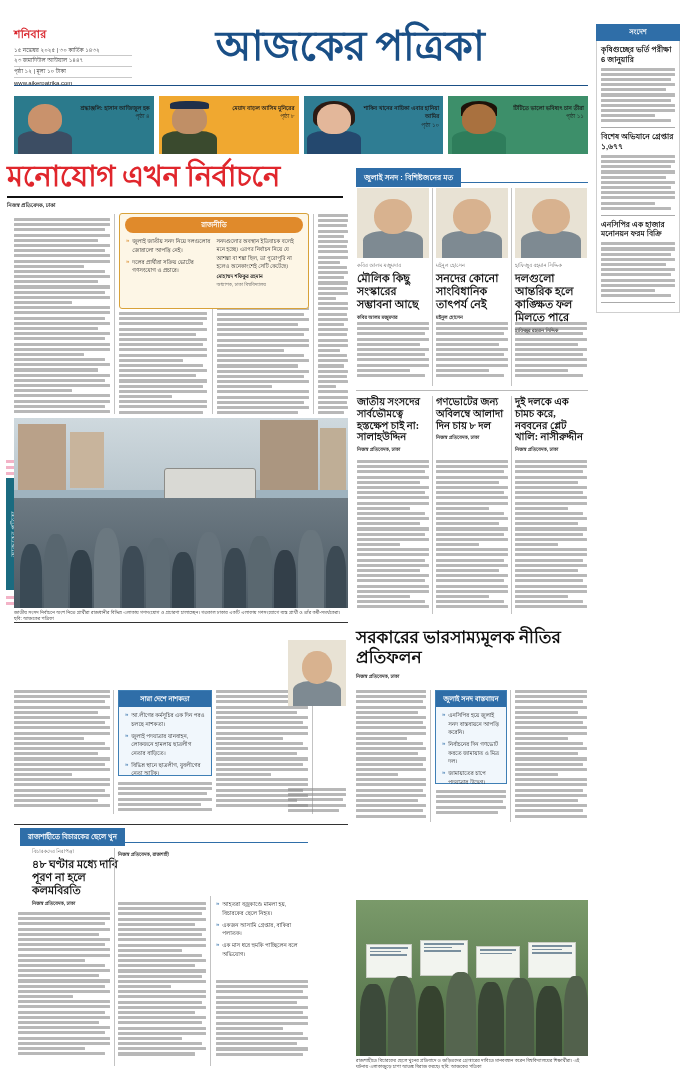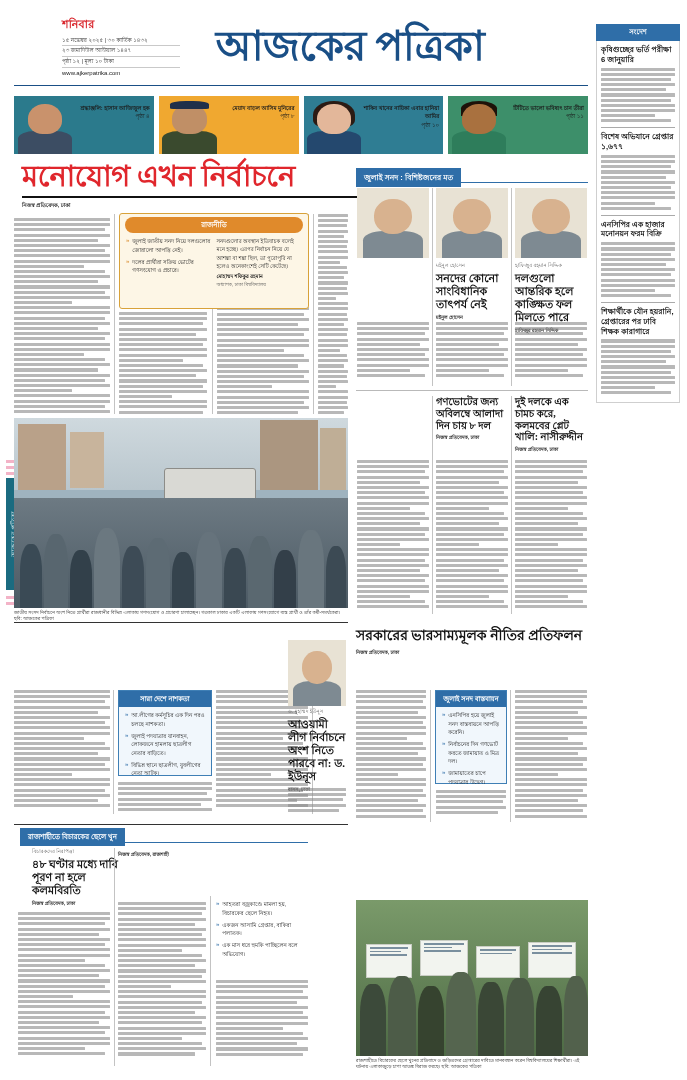--- a/index.html
+++ b/index.html
@@ -19,21 +19,21 @@
     display: flex; align-items: center; justify-content: center;
   }
   .edge-tab span {
     writing-mode: vertical-rl; transform: rotate(180deg);
     color: #fff; font-size: 6.5px; letter-spacing: .3px; white-space: nowrap;
   }
   .edge-deco { position:absolute; left:6px; width:14px; height:3px; background:#f3b3c7; }
 
   
   .masthead { position: absolute; left:0; top:0; width:687px; height:92px; }
-  .md-left { position:absolute; left:14px; top:16px; width:118px;margin-left:48px; }
+  .md-left { position:absolute; left:14px; top:26px; width:118px; }
   .md-day { color:#d8232a; font-size:11px; font-weight:bold; letter-spacing:.2px; }
   .md-line { font-size:5.6px; color:#333; border-bottom:.5px solid #c9c9c9; padding:1.6px 0 1.3px; line-height:1.25; }
   .md-url { font-size:6px; color:#222; padding-top:2px; }
   .md-title {
     position:absolute; left:140px; top:26px; width:420px;
     text-align:center; color:#1a4f86;
     font-size:41px; font-weight:bold; letter-spacing:-.5px; line-height:1;
     font-family:"Liberation Serif", serif;
   }
   .md-right { position:absolute; right:12px; top:24px; font-size:5.4px; color:#444; text-align:right; }
@@ -54,21 +54,21 @@
   .face .head { position:absolute; left:22%; top:14%; width:56%; height:52%; border-radius:48% 48% 42% 42%; background:#c9926c; }
   .face .body { position:absolute; left:6%; top:60%; width:88%; height:42%; border-radius:32% 32% 0 0; background:#3c4d63; }
   .f2 .head { background:#c08f66; } .f2 .body { background:#3a4a2e; }
   .f2 .cap2 { position:absolute; left:18%; top:8%; width:64%; height:15%; background:#20304a; border-radius:40% 40% 8% 8%; }
   .f3 .head { background:#e3b79a; } .f3 .body { background:#24486e; }
   .f3 .hair { position:absolute; left:16%; top:8%; width:68%; height:48%; background:#2b1b14; border-radius:50% 50% 30% 30%; }
   .f4 .head { background:#a9713f; } .f4 .body { background:#2e7d5b; }
   .f4 .hair { position:absolute; left:20%; top:8%; width:60%; height:26%; background:#1d1209; border-radius:50% 50% 0 0; }
 
   
-  .lead-wrap { position:absolute; left:22px; top:160px; width:336px; }
+  .lead-wrap { position:absolute; left:7px; top:160px; width:336px; }
   .lead-h {
     color:#e0262c; font-weight:bold; font-size:29px; line-height:1.12;
     font-family:"Liberation Serif", serif; letter-spacing:-.3px;
   }
   .lead-rule { width:100%; height:1.4px; background:#111; margin-top:4px; }
   .byline { font-size:5.4px; font-weight:bold; color:#111; margin-top:4px; }
 
   
   .col { position:absolute; }
   .tl { height:3.1px; background:#8d8d8d; margin-bottom:2.1px; border-radius:.5px; opacity:.62; }
@@ -403,20 +403,25 @@
     </div>
   <div class="mini" style="position:absolute;left:436px;top:188px;width:72px;height:70px">
       <div class="mbody"></div>
       <div class="mhead"></div>
     </div>
   <div class="mini" style="position:absolute;left:515px;top:188px;width:72px;height:70px">
       <div class="mbody"></div>
       <div class="mhead"></div>
     </div>
 
+  <div style="position:absolute;left:357px;top:262px;width:72px">
+    <div class="kicker">কবির আলম মজুমদার</div>
+    <div class="hl" style="font-size:11px">মৌলিক কিছু সংস্কারের সম্ভাবনা আছে</div>
+    <div class="sub-by">কবির আলম মজুমদার</div>
+  </div>
   <div style="position:absolute;left:515px;top:262px;width:72px">
     <div class="kicker">হাফিজুর রহমান সিদ্দিক</div>
     <div class="hl" style="font-size:11px">দলগুলো আন্তরিক হলে কাঙ্ক্ষিত ফল মিলতে পারে</div>
     <div class="sub-by">হাফিজুর রহমান সিদ্দিক</div>
   </div>
   <div style="position:absolute;left:436px;top:262px;width:72px">
     <div class="kicker">মইনুল হোসেন</div>
     <div class="hl" style="font-size:11px">সনদের কোনো সাংবিধানিক তাৎপর্য নেই</div>
     <div class="sub-by">মইনুল হোসেন</div>
   </div>
@@ -457,26 +462,30 @@
       <div class="tl s2"></div>
       <div class="tl s1"></div>
       <div class="tl s1"></div>
       <div class="tl s4"></div>
       <div class="tl s2"></div>
     </div>
   <div class="vsep" style="left:432px;top:188px;height:198px"></div>
   <div class="vsep" style="left:511px;top:188px;height:198px"></div>
   <div class="hsep" style="left:356px;top:390px;width:232px"></div>
 
+  <div style="position:absolute;left:357px;top:396px;width:72px">
+    <div class="hl" style="font-size:10px">জাতীয় সংসদের সার্বভৌমত্বে হস্তক্ষেপ চাই না: সালাহউদ্দিন</div>
+    <div class="sub-by">নিজস্ব প্রতিবেদক, ঢাকা</div>
+  </div>
   <div style="position:absolute;left:436px;top:396px;width:72px">
     <div class="hl" style="font-size:10px">গণভোটের জন্য অবিলম্বে আলাদা দিন চায় ৮ দল</div>
     <div class="sub-by">নিজস্ব প্রতিবেদক, ঢাকা</div>
   </div>
   <div style="position:absolute;left:515px;top:396px;width:72px">
-    <div class="hl" style="font-size:10px">দুই দলকে এক চামচ করে, কলমবের প্লেট খালি: নাসীরুদ্দীন</div>
+    <div class="hl" style="font-size:10px">দুই দলকে এক চামচ করে, নববনের প্লেট খালি: নাসীরুদ্দীন</div>
     <div class="sub-by">নিজস্ব প্রতিবেদক, ঢাকা</div>
   </div>
   <div class="col" style="left:357px;top:460px;width:72px;height:152px">
       <div class="tl s1"></div>
       <div class="tl s1"></div>
       <div class="tl s2"></div>
       <div class="tl s1"></div>
       <div class="tl s3"></div>
       <div class="tl s1"></div>
       <div class="tl s2"></div>
@@ -669,35 +678,30 @@
       <div class="tl s2"></div>
       <div class="tl s1"></div>
       <div class="tl s3"></div>
       <div class="tl s1"></div>
     </div>
 
   <div class="mini" style="position:absolute;left:288px;top:640px;width:58px;height:66px">
       <div class="mbody"></div>
       <div class="mhead"></div>
     </div>
-  <div style="position:absolute;left:288px;top:708px;width:58px">
-    <div class="kicker">ড. মুহাম্মদ ইউনূস</div>
-    <div class="hl" style="font-size:11px">আওয়ামী লীগ নির্বাচনে অংশ নিতে পারবে না: ড. ইউনূস</div>
-    <div class="sub-by">বাসস, ঢাকা</div>
-  </div>
   <div class="col" style="left:288px;top:788px;width:58px;height:26px">
       <div class="tl s1"></div>
       <div class="tl s1"></div>
       <div class="tl s2"></div>
       <div class="tl s1"></div>
       <div class="tl s3"></div>
     </div>
 
   <div style="position:absolute;left:356px;top:628px;width:232px">
-    <div class="hl" style="font-size:14px;line-height:1.2">সরকারের ভারসাম্যমূলক নীতির প্রতিফলন</div>
+    <div class="hl" style="font-size:17px;line-height:1.2">সরকারের ভারসাম্যমূলক নীতির প্রতিফলন</div>
     <div class="sub-by" style="margin-top:4px">নিজস্ব প্রতিবেদক, ঢাকা</div>
   </div>
   <div class="col" style="left:356px;top:690px;width:70px;height:130px">
       <div class="tl s1"></div>
       <div class="tl s1"></div>
       <div class="tl s2"></div>
       <div class="tl s1"></div>
       <div class="tl s3"></div>
       <div class="tl s1"></div>
       <div class="tl s2"></div>
@@ -966,32 +970,16 @@
             <div class="tl s3"></div>
             <div class="tl s1"></div>
             <div class="tl s2"></div>
             <div class="tl s1"></div>
             <div class="tl s1"></div>
             <div class="tl s4"></div>
             <div class="tl s2"></div>
           </div>
       </div>
       <div class="rail-div"></div>
-      <div>
-        <div class="rail-title">শিক্ষার্থীকে যৌন হয়রানি, গ্রেপ্তারের পর ঢাবি শিক্ষক কারাগারে</div>
-        <div class="col" style="position:static;width:100%">
-            <div class="tl s1"></div>
-            <div class="tl s1"></div>
-            <div class="tl s2"></div>
-            <div class="tl s1"></div>
-            <div class="tl s3"></div>
-            <div class="tl s1"></div>
-            <div class="tl s2"></div>
-            <div class="tl s1"></div>
-            <div class="tl s1"></div>
-            <div class="tl s4"></div>
-            <div class="tl s2"></div>
-          </div>
-      </div>
     </div>
   </div>
 
 </div>
 
 </body></html>

